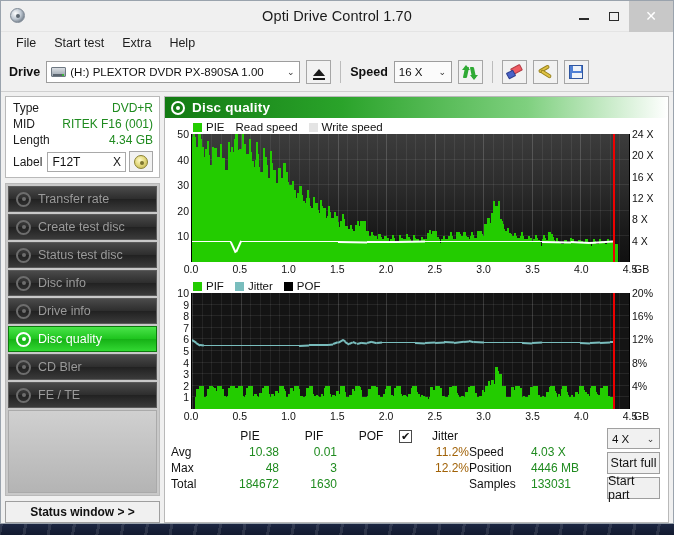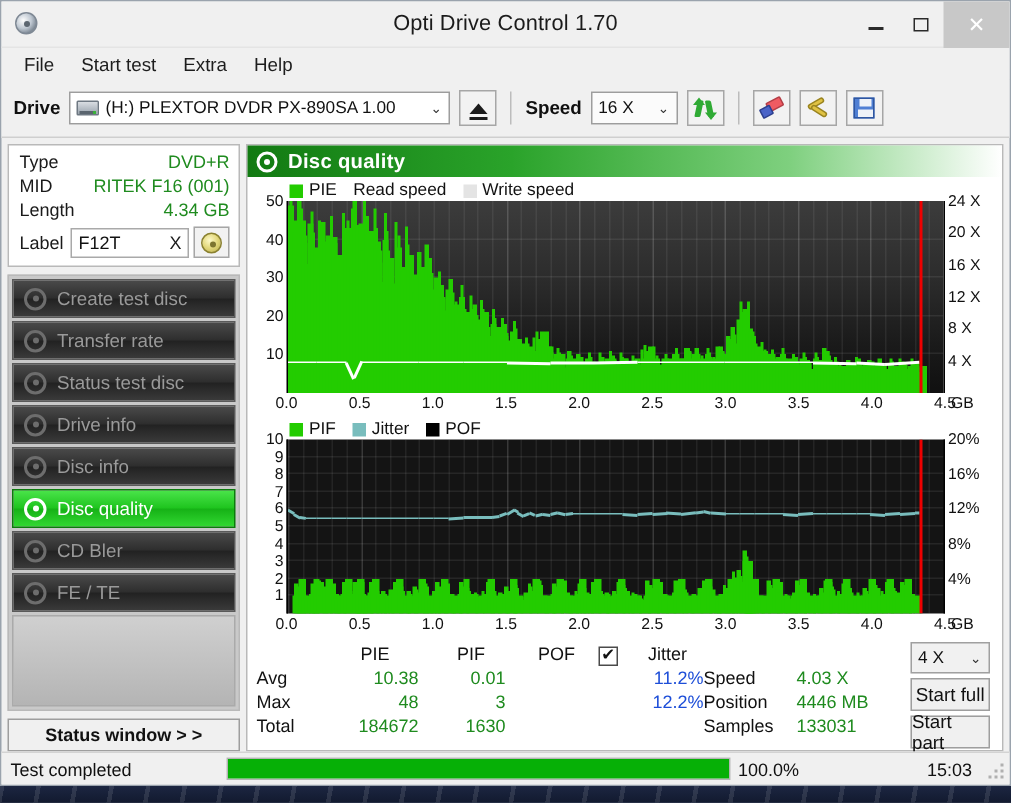--- a/index.html
+++ b/index.html
@@ -282,21 +282,21 @@
   .xaxis .xunit { position:absolute; top:1px; font-size:10.5px; color:#111; }
 
   
   .stats { display: flex; padding: 4px 6px 0 6px; gap: 0; flex: 1; min-height:0; }
   .stats-left { width: 298px; flex: none; }
   .st-grid { display: grid; grid-template-columns: 44px 70px 58px 56px 20px 52px; font-size: 12px; }
   .st-grid div { line-height: 16px; }
   .st-h { text-align: center; color: #111; }
   .st-rl { color: #111; }
   .st-v { text-align: right; color: #1f8b1f; padding-right: 6px; }
-  .st-vc { text-align: right; color: #1d4ed8; padding-right: 2px; }
+  .st-vc { text-align: right; color: #a16207; padding-right: 2px; }
   .chk {
     width: 13px; height: 13px; border: 1px solid #4a4a4a; background: #fff;
     display: inline-flex; align-items: center; justify-content: center;
     font-size: 11px; color: #111; line-height: 1; margin-top: 1px;
   }
   .stats-mid { width: 138px; flex:none; font-size: 12px; }
   .sm-row { display:flex; line-height: 16px; }
   .sm-k { width: 62px; color:#111; }
   .sm-v { color:#1f8b1f; }
   .stats-right { flex:1; display:flex; flex-direction:column; gap: 3px; align-items: stretch; padding-right:2px; }
@@ -435,45 +435,45 @@
             </div>
           </div>
         </div>
       </div>
 
       <div class="navlist">
         <div class="nav-item">
           <span class="nav-icon">
               <span class="ring"></span>
             </span>
-          <span>Create test disc</span>
+          <span>Transfer rate</span>
         </div>
         <div class="nav-item">
           <span class="nav-icon">
               <span class="ring"></span>
             </span>
-          <span>Transfer rate</span>
+          <span>Create test disc</span>
         </div>
         <div class="nav-item">
           <span class="nav-icon">
               <span class="ring"></span>
             </span>
           <span>Status test disc</span>
         </div>
         <div class="nav-item">
           <span class="nav-icon">
               <span class="ring"></span>
             </span>
-          <span>Drive info</span>
+          <span>Disc info</span>
         </div>
         <div class="nav-item">
           <span class="nav-icon">
               <span class="ring"></span>
             </span>
-          <span>Disc info</span>
+          <span>Drive info</span>
         </div>
         <div class="nav-item active">
           <span class="nav-icon">
               <span class="ring"></span>
             </span>
           <span>Disc quality</span>
         </div>
         <div class="nav-item">
           <span class="nav-icon">
               <span class="ring"></span>
@@ -1580,29 +1580,13 @@
             <span class="drive-text">4 X</span>
             <span class="caret">⌄</span>
           </div>
           <div class="act-btn">Start full</div>
           <div class="act-btn">Start part</div>
         </div>
       </div>
     </div>
   </div>
 
-  <div class="statusbar">
-    <div class="sb-text">Test completed</div>
-    <div class="sb-prog">
-      <div class="fill" id="prog-fill" style="width: 100%;"></div>
-    </div>
-    <div class="sb-pct">100.0%</div>
-    <div class="sb-time">15:03</div>
-    <div class="sb-grip">
-      <i style="right:1px;bottom:1px"></i>
-        <i style="right:5px;bottom:1px"></i>
-        <i style="right:9px;bottom:1px"></i>
-      <i style="right:1px;bottom:5px"></i>
-        <i style="right:5px;bottom:5px"></i>
-      <i style="right:1px;bottom:9px"></i>
-    </div>
-  </div>
 </div>
 
 </body></html>

